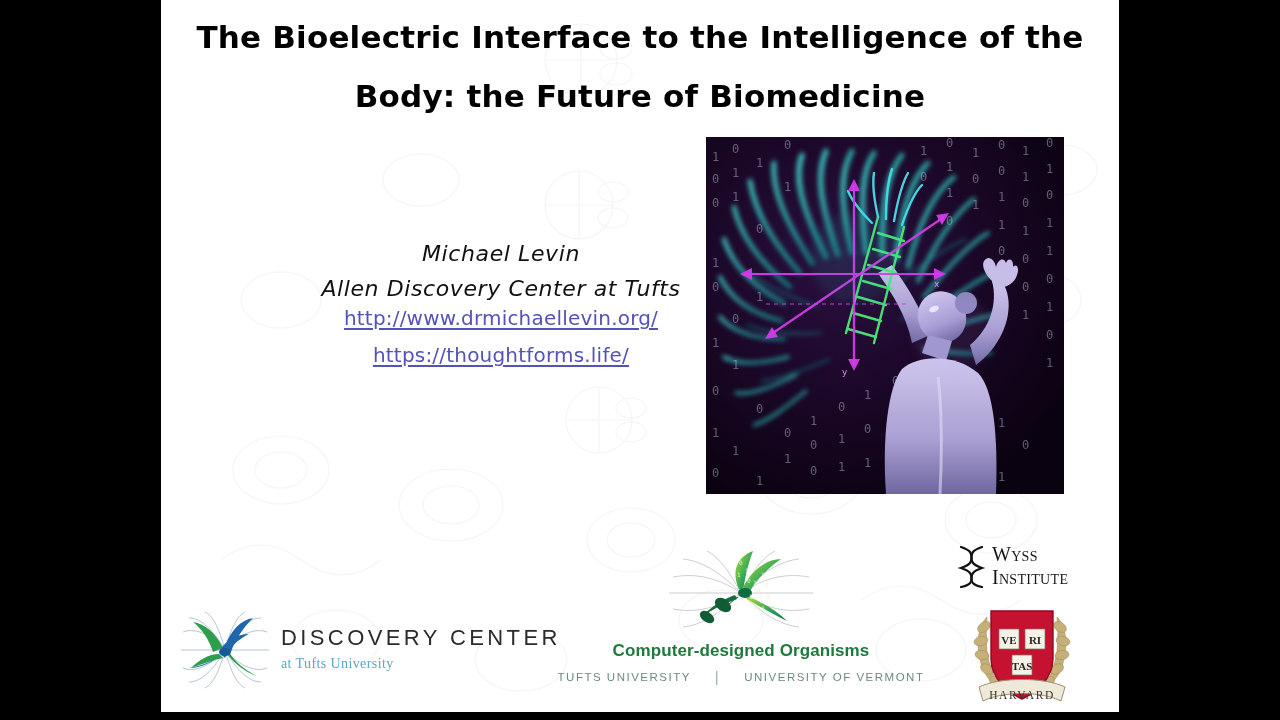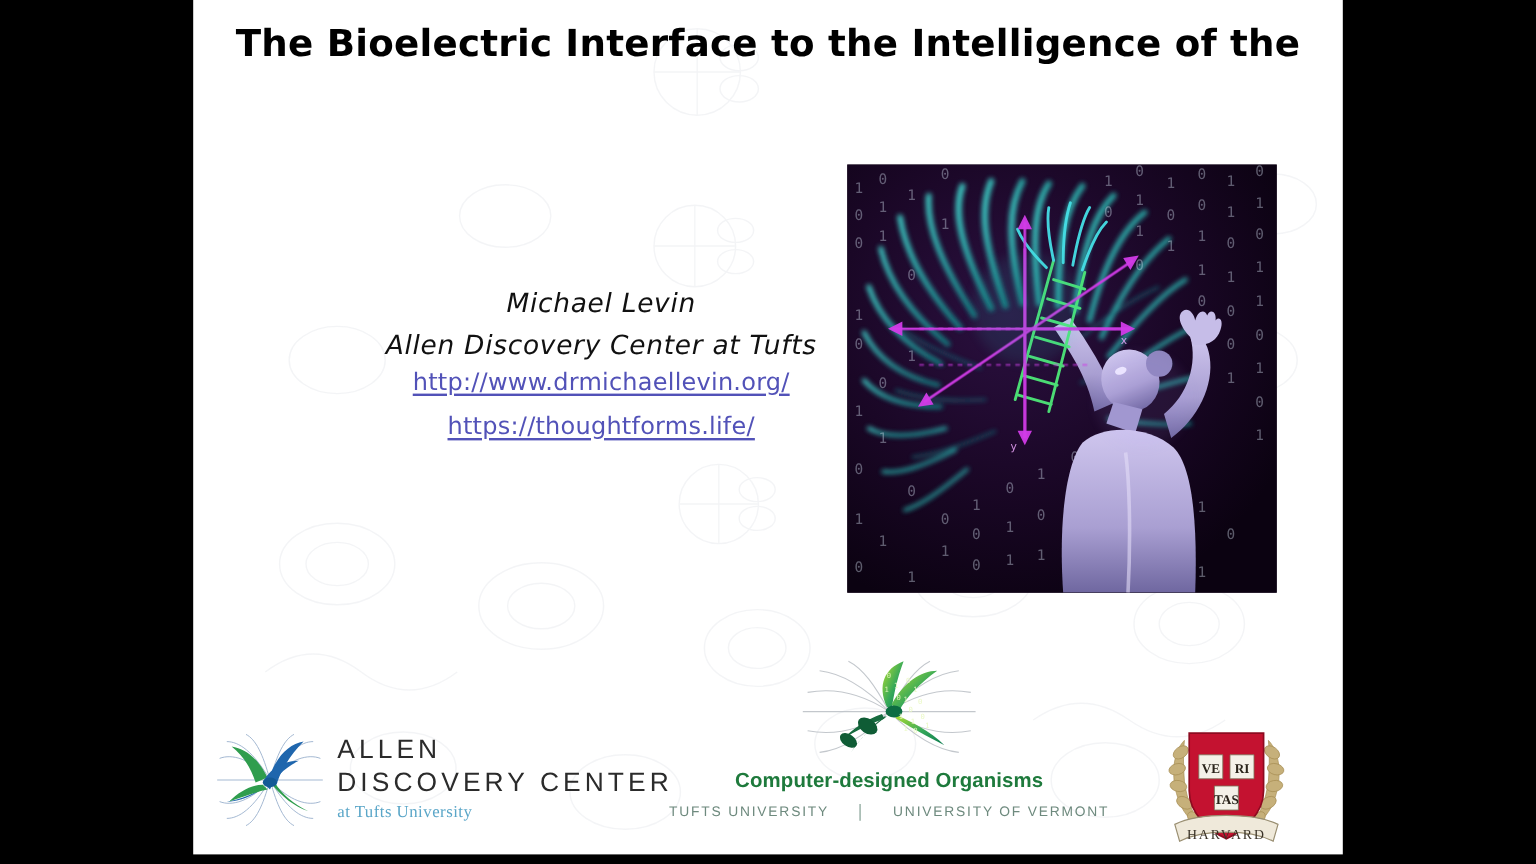--- a/index.html
+++ b/index.html
@@ -199,20 +199,21 @@
           <ellipse cx="260" cy="180" rx="38" ry="26"></ellipse>
         <ellipse cx="880" cy="300" rx="40" ry="28"></ellipse>
           <ellipse cx="900" cy="170" rx="36" ry="25"></ellipse>
         <path d="M60 560 q40 -30 80 0 q40 30 80 0"></path>
         <path d="M700 600 q40 -28 80 0 q40 28 80 0"></path>
       </g>
     </svg>
 
     <div id="title">
       <span class="ln">The Bioelectric Interface to the Intelligence of the</span>
+      <span class="ln">Body: the Future of Biomedicine</span>
     </div>
 
     <div id="author-block">
       <div class="author-line">Michael Levin</div>
       <div class="author-line">Allen Discovery Center at Tufts</div>
       <div id="link1-wrap">
         <span class="link-line">http://www.drmichaellevin.org/</span>
       </div>
       <div id="link2-wrap">
         <span class="link-line">https://thoughtforms.life/</span>
@@ -442,21 +443,20 @@
           </g>
           <path d="M44 38 C36 22 26 14 14 12 C24 20 30 30 34 42 Z" fill="#2f9d4e"></path>
           <path d="M46 36 C52 20 62 10 74 8 C64 18 56 30 52 42 Z" fill="#1f66ad"></path>
           <path d="M44 44 C34 52 22 58 10 58 C24 56 36 50 44 44 Z" fill="#1f66ad"></path>
           <path d="M48 44 C56 54 66 62 78 66 C66 60 56 52 50 42 Z" fill="#2f9d4e"></path>
           <path d="M40 42 C46 30 58 24 70 24 C58 30 50 38 46 48 Z" fill="#1f66ad"></path>
           <path d="M40 44 C30 44 20 50 12 58 C24 54 34 50 44 48 Z" fill="#2f9d4e"></path>
           <ellipse cx="46" cy="42" rx="6" ry="4" fill="#145a96"></ellipse>
         </svg>
         <div id="adc-text">
-          <div class="adc-l1">ALLEN</div>
           <div class="adc-l2">DISCOVERY CENTER</div>
           <div class="adc-l3">at Tufts University</div>
         </div>
       </div>
 
       <div id="cdo">
         <svg id="cdo-mark" viewBox="0 0 160 92">
           <defs>
             <linearGradient id="xg" x1="0" y1="0" x2="1" y2="1">
               <stop offset="0%" stop-color="#b6e02e"></stop>
@@ -504,20 +504,32 @@
           </g>
         </svg>
         <div class="cdo-title">Computer-designed Organisms</div>
         <div class="cdo-sub">
           <span>TUFTS UNIVERSITY</span>
           <span class="divider">|</span>
           <span>UNIVERSITY OF VERMONT</span>
         </div>
       </div>
 
+      <div id="wyss">
+        <svg id="wyss-mark" viewBox="0 0 30 44">
+          <g stroke="#111" fill="none" stroke-width="2.2" stroke-linecap="round">
+            <path d="M5 3 C26 10 5 17 26 24 C5 31 26 38 5 43"></path>
+            <path d="M26 3 C5 10 26 17 5 24 C26 31 5 38 26 43"></path>
+          </g>
+        </svg>
+        <div id="wyss-text">
+          <div class="wyss-l1">Wyss</div>
+          <div class="wyss-l2">Institute</div>
+        </div>
+      </div>
 
       <svg id="harvard" viewBox="0 0 102 106">
         <g fill="#c6b07a" stroke="#a88f55" stroke-width="0.6">
           <path d="M16 14 C6 24 4 46 12 66 C16 76 24 84 32 88 C24 78 18 64 16 48 C15 36 15 24 16 14 Z"></path>
           <path d="M86 14 C96 24 98 46 90 66 C86 76 78 84 70 88 C78 78 84 64 86 48 C87 36 87 24 86 14 Z"></path>
           <ellipse cx="13" cy="24" rx="7" ry="4.6" transform="rotate(-35 13 24)"></ellipse>
           <ellipse cx="10" cy="38" rx="7" ry="4.6" transform="rotate(-15 10 38)"></ellipse>
           <ellipse cx="11" cy="52" rx="7" ry="4.6" transform="rotate(10 11 52)"></ellipse>
           <ellipse cx="16" cy="66" rx="7" ry="4.6" transform="rotate(30 16 66)"></ellipse>
           <ellipse cx="24" cy="79" rx="6.4" ry="4.4" transform="rotate(48 24 79)"></ellipse>

